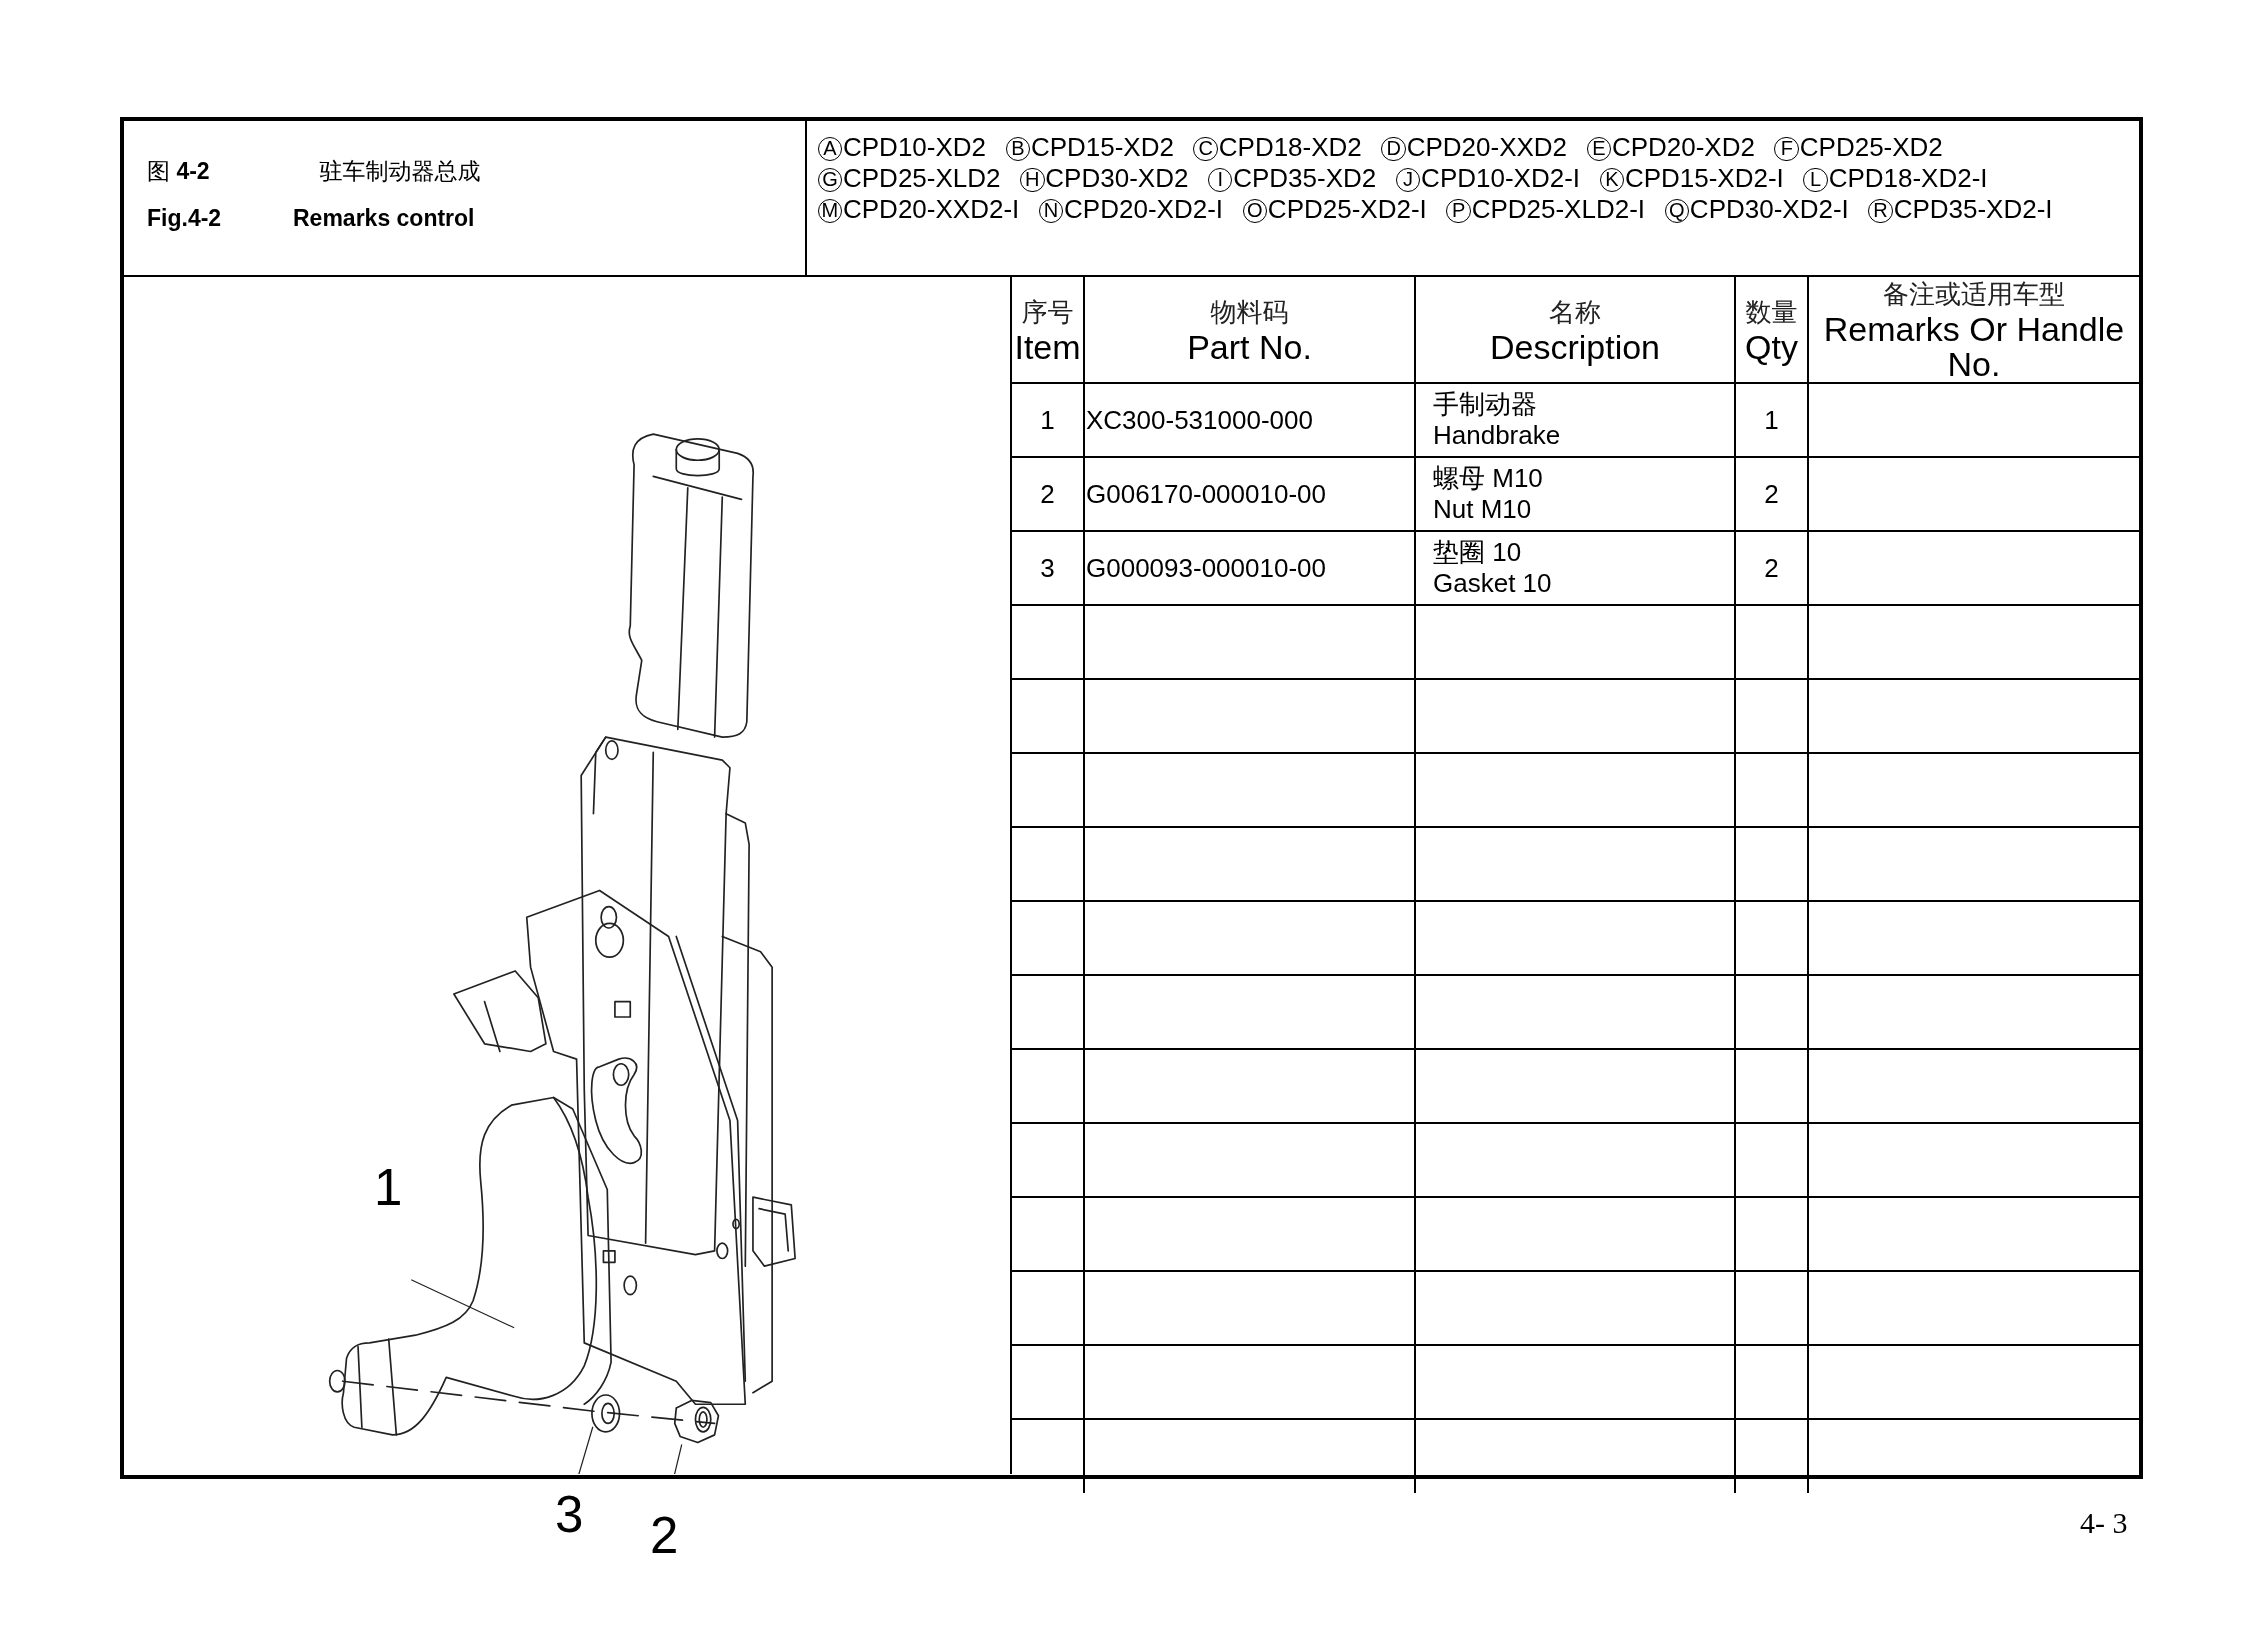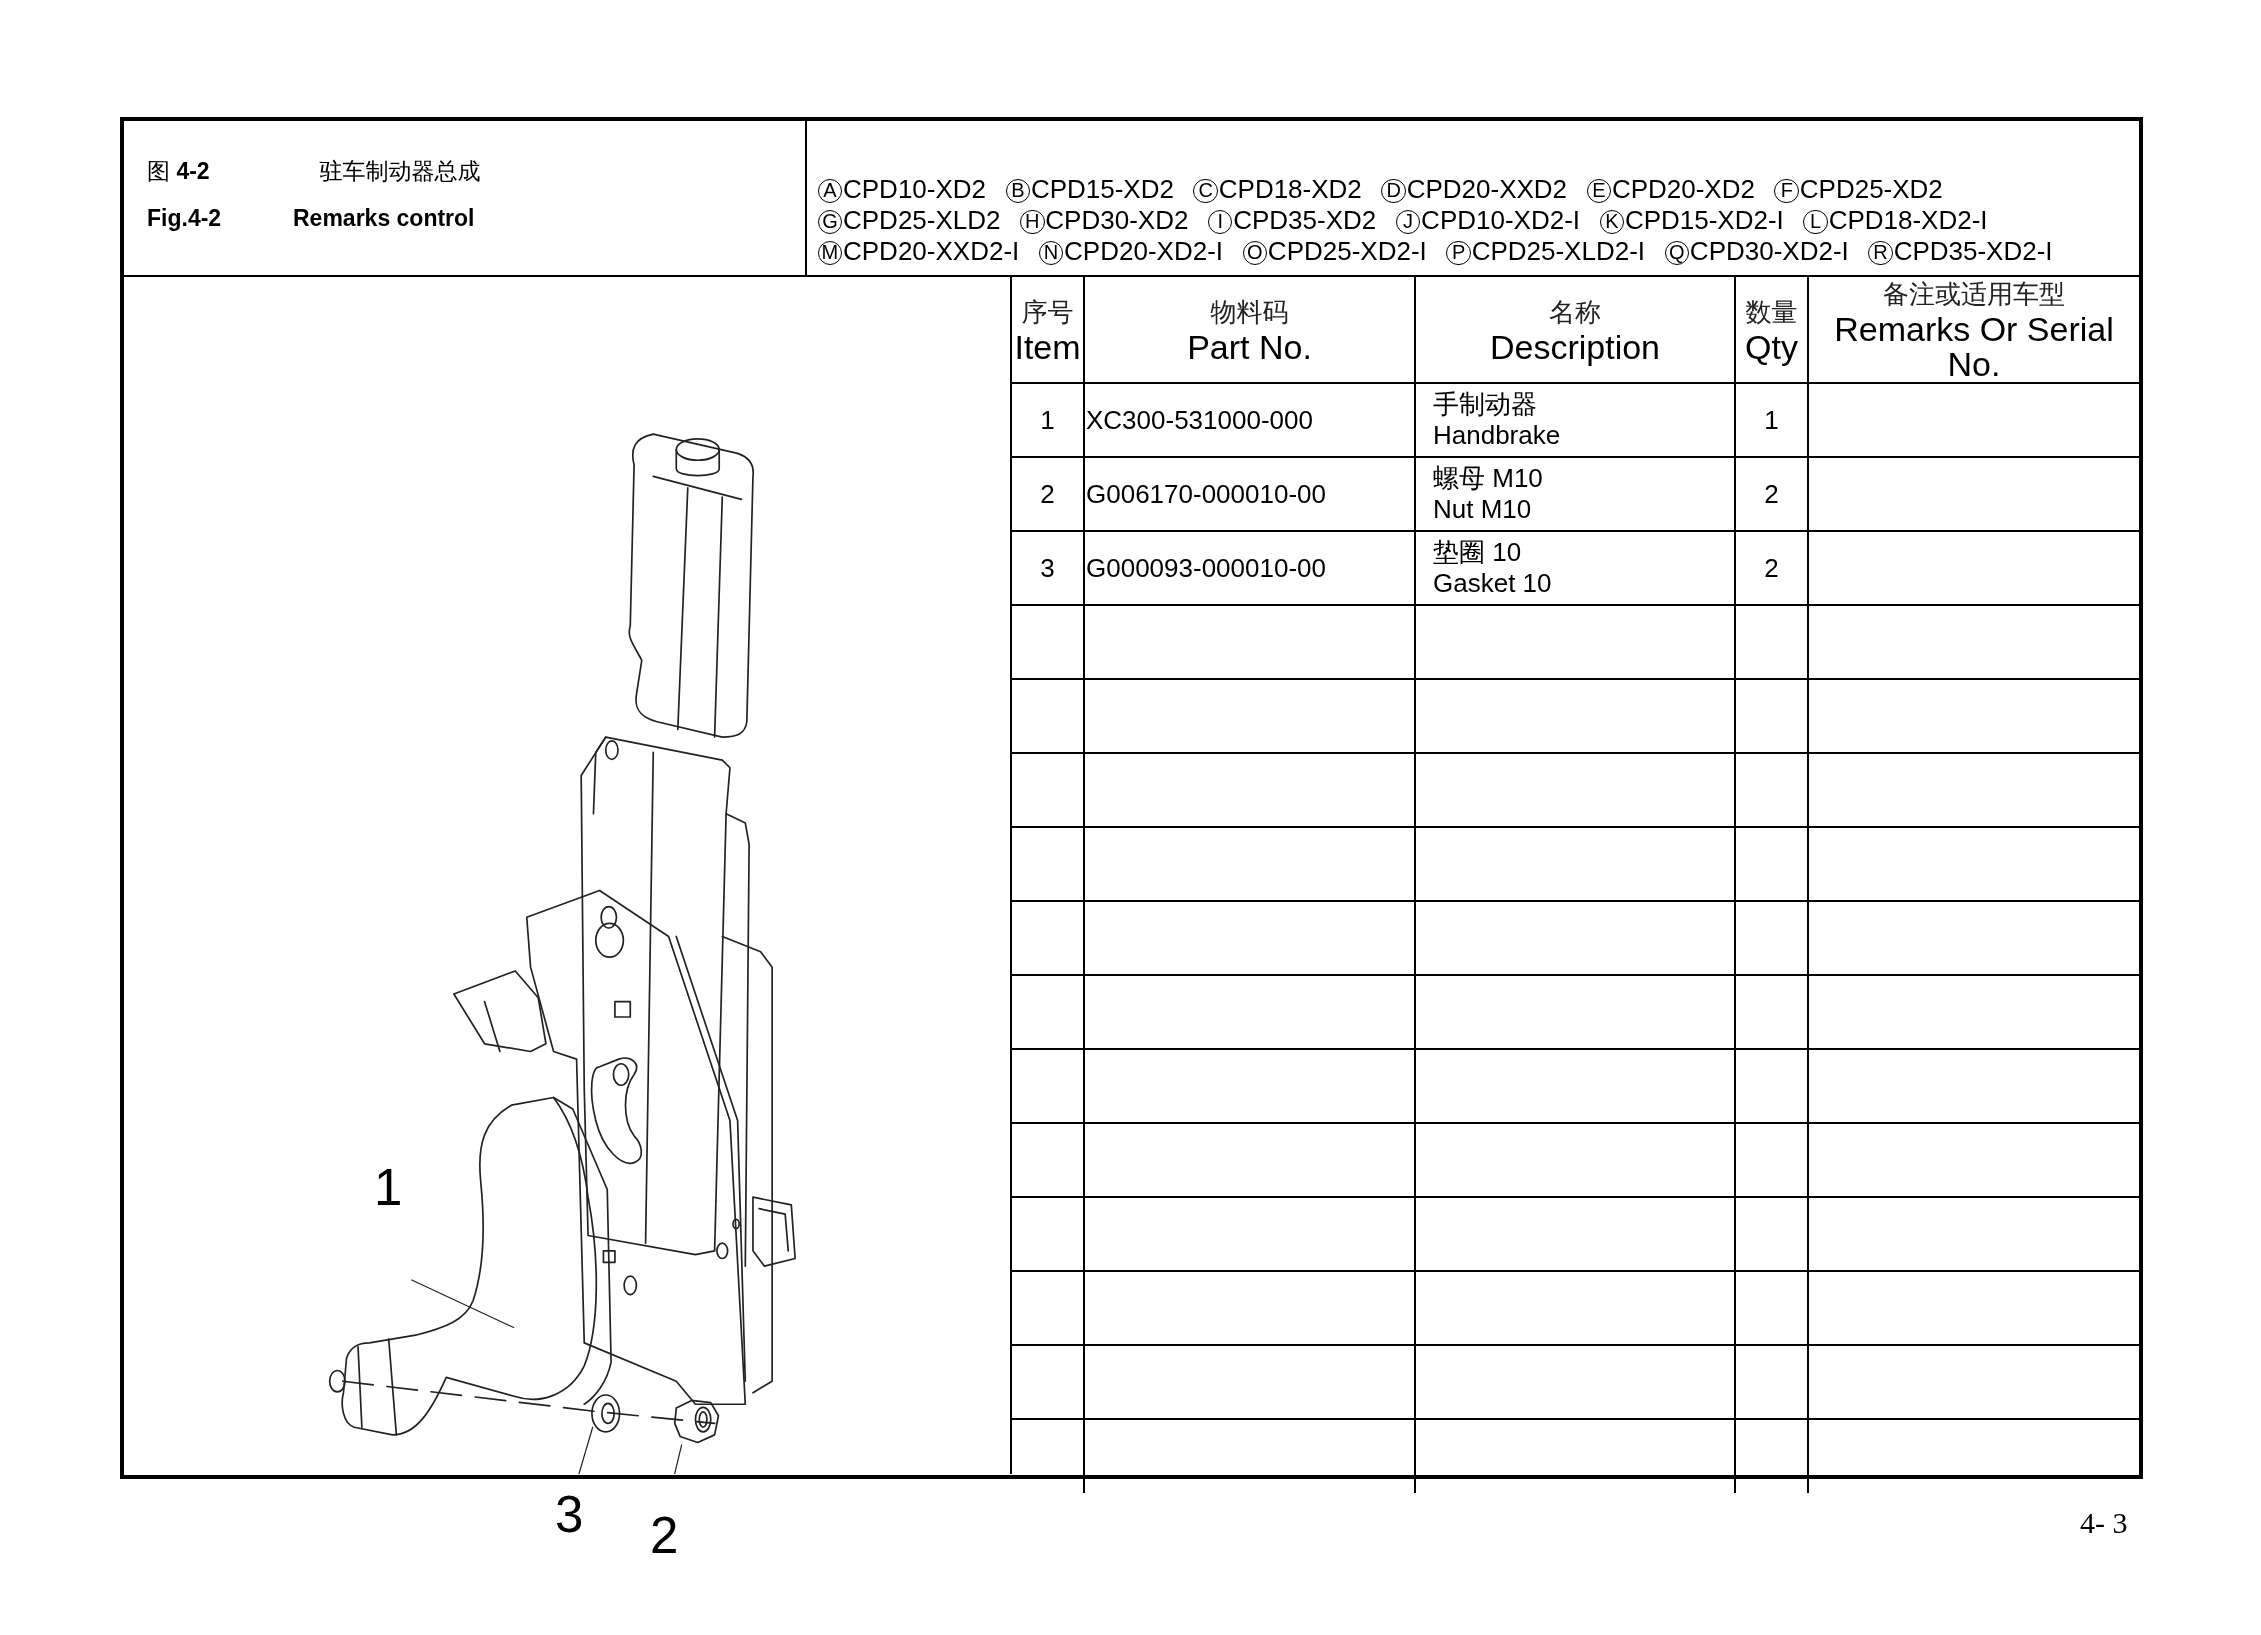--- a/index.html
+++ b/index.html
@@ -64,21 +64,20 @@
   .models-line {
     font-size: 26px;
     line-height: 31px;
     white-space: nowrap;
     height: 31px;
   }
   .models-line.last { margin-top: 3.1px; }
   .model {
     display: inline-block;
     margin-right: 12.3px;
-    margin-top: 42px;
   }
   .circ {
     display: inline-block;
     width: 24.5px;
     height: 24.5px;
     border: 1.5px solid #000;
     border-radius: 50%;
     box-sizing: border-box;
     font-size: 20px;
     line-height: 21.5px;
@@ -288,21 +287,21 @@
           <th>
               <span class="cn">名称</span>
               <span class="en">Description</span>
             </th>
           <th>
               <span class="cn">数量</span>
               <span class="en">Qty</span>
             </th>
           <th>
               <span class="cn">备注或适用车型</span>
-              <span class="en">Remarks Or Serial No.</span>
+              <span class="en">Remarks Or Handle No.</span>
             </th>
         </tr>
       </thead>
       <tbody id="table-body">
         <tr>
           <td>1</td>
           <td class="part">XC300-531000-000</td>
           <td class="desc">
               <span>手制动器</span>
               <span>Handbrake</span>

